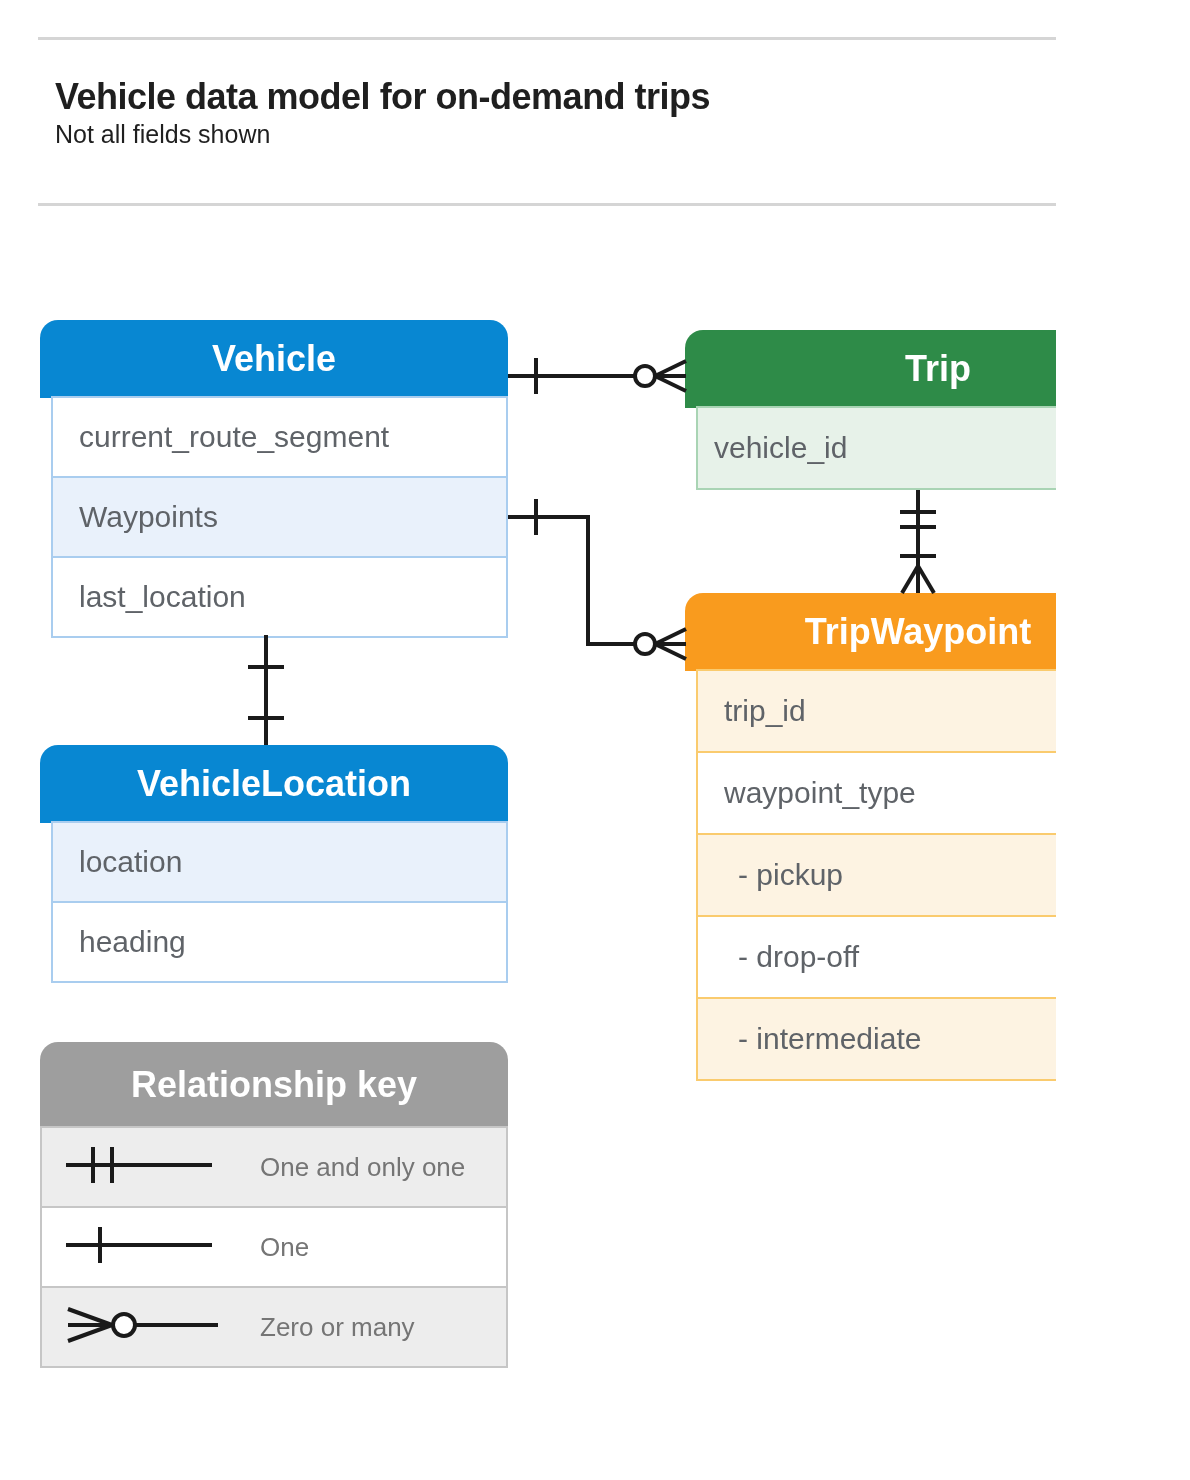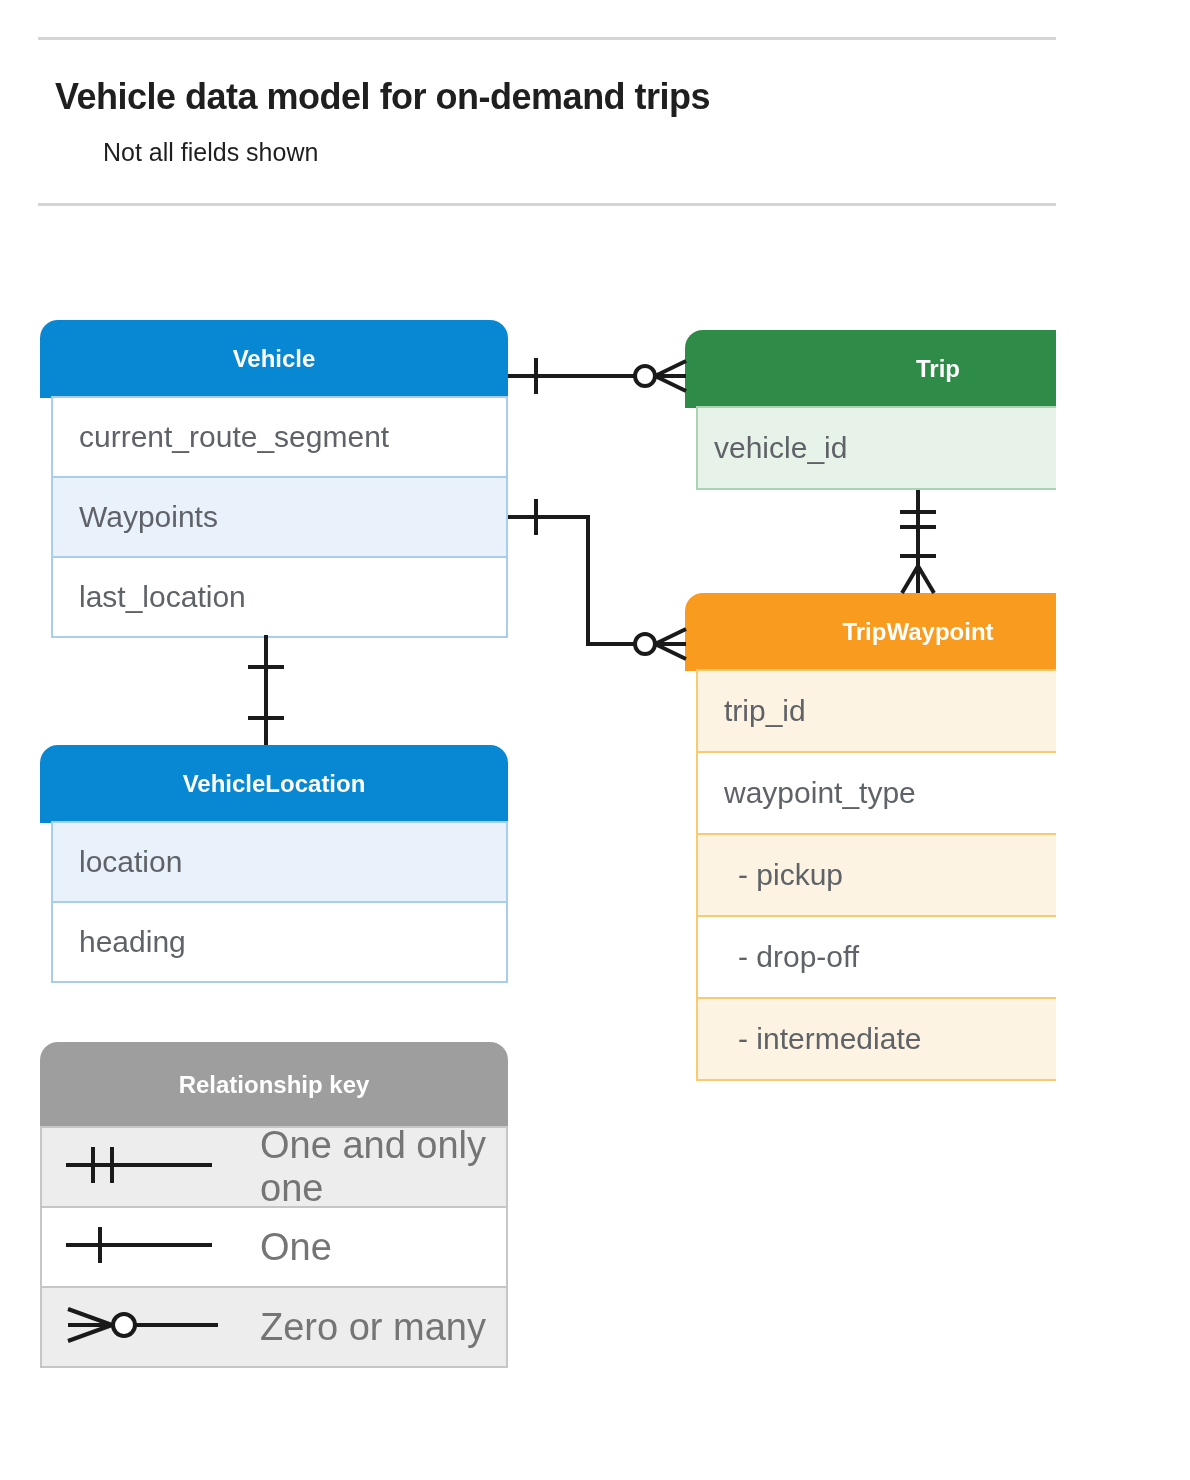--- a/index.html
+++ b/index.html
@@ -13,29 +13,29 @@
   .divider{
     position:absolute;left:38px;width:1114px;height:3px;
     background:var(--divider);
   }
   #page-title{
     position:absolute;left:55px;top:76px;
     font-size:36px;font-weight:700;color:var(--heading);
     letter-spacing:-0.5px;
   }
   #page-subtitle{
-    position:absolute;left:55px;top:138px;
-    font-size:25px;color:var(--heading);margin-left:48px;
+    position:absolute;left:55px;top:120px;
+    font-size:25px;color:var(--heading);
   }
   .entity{position:absolute;}
   .entity-header{
     height:78px;line-height:78px;
     border-radius:18px 18px 0 0;
     text-align:center;
-    color:#fff;font-size:24px;font-weight:700;
+    color:#fff;font-size:36px;font-weight:700;
   }
   .entity-row{
     height:78px;line-height:78px;
     background:#fff;
     padding-left:26px;
     font-size:30px;color:var(--text);
     border:2px solid #ccc;
     margin-top:-2px;
     margin-left:11px;
   }
@@ -58,21 +58,21 @@
   .gray .legend-row{
     height:78px;
     display:flex;align-items:center;
     background:#fff;
     border:2px solid var(--gray_border);
     margin-top:-2px;
   }
   .gray .legend-row:first-of-type{margin-top:0;}
   .gray .legend-row.tint{background:var(--gray_tint);}
   .legend-symbol{width:200px;padding-left:18px;flex:0 0 auto;}
-  .legend-label{font-size:38px;color:var(--text_muted);}
+  .legend-label{font-size:26px;color:var(--text_muted);}
   #connector-overlay{
     position:absolute;left:0;top:0;
     pointer-events:none;
   }
   #connector-overlay line, #connector-overlay polyline, #connector-overlay circle{
     stroke:var(--line);stroke-width:4;fill:none;
   }
   #connector-overlay circle{fill:#fff;}
   .legend-symbol svg line, .legend-symbol svg circle{
     stroke:var(--line);stroke-width:4;fill:none;

